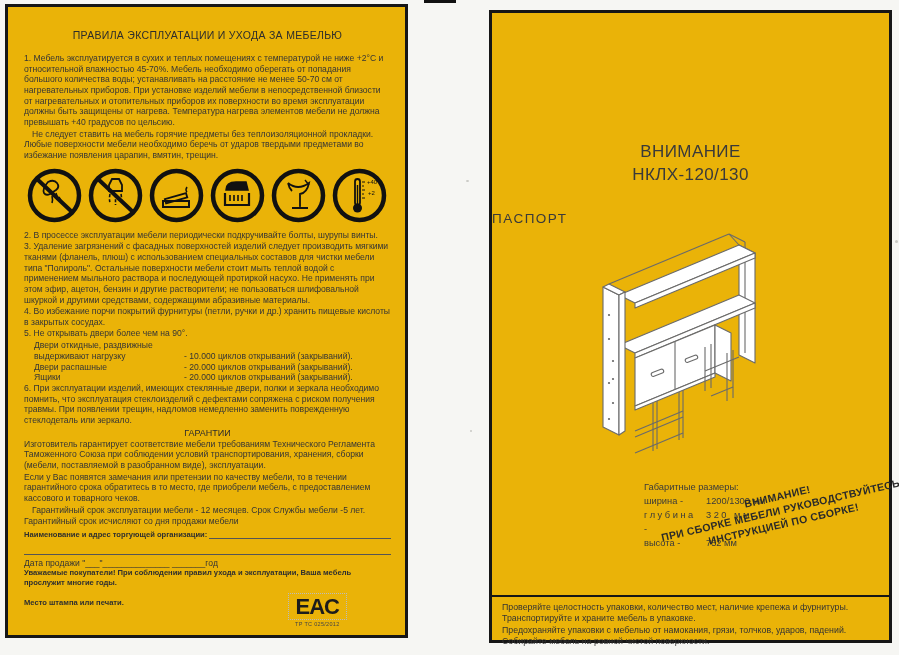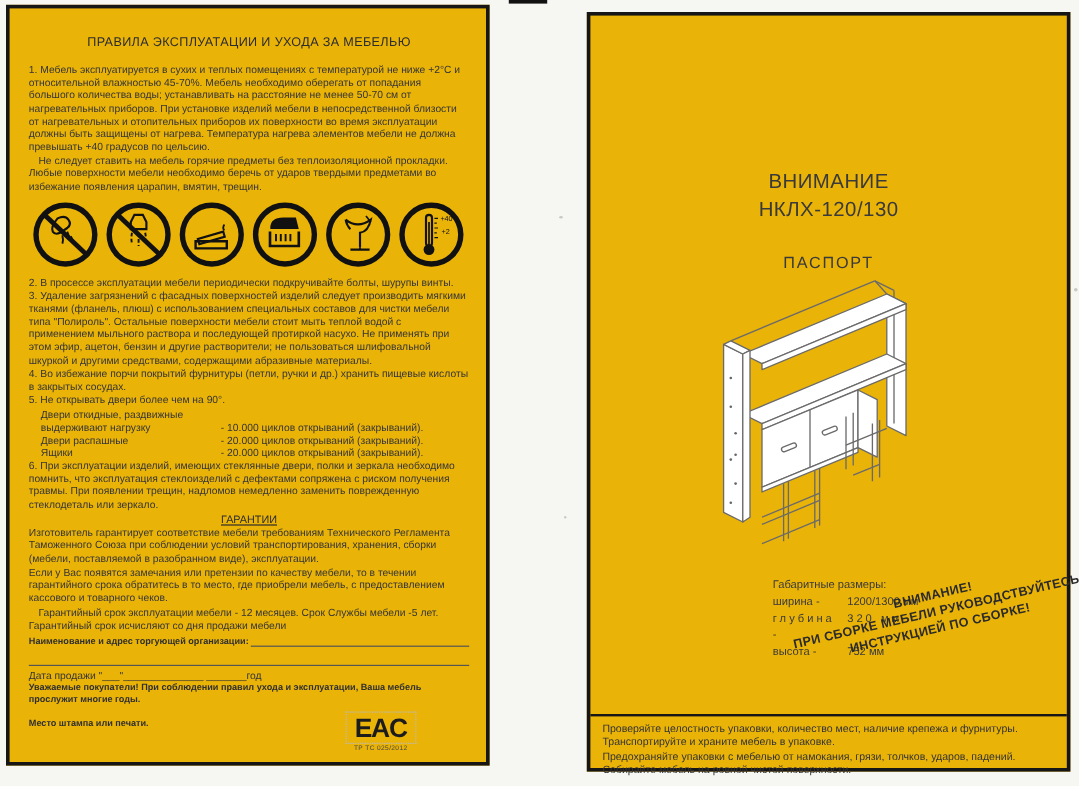--- a/index.html
+++ b/index.html
@@ -15,34 +15,34 @@
   .page-right{left:489px;top:10px;width:403px;height:633px;}
   .artifact{position:absolute;background:#111;}
 
   
   .doc-title{text-align:center;font-size:10.5px;letter-spacing:.3px;color:#2c2c2c;margin:14px 0 12px;}
   .para{font-size:8.6px;line-height:1.24;color:#353535;margin:0 0 1px;}
   .para.indent{text-indent:8px;}
   .icon-row{display:flex;gap:4px;margin:6px 0 6px 2px;}
   .icon-row svg{display:block;}
   .dur-row{display:grid;grid-template-columns:150px 1fr;font-size:8.6px;line-height:1.25;color:#353535;padding-left:10px;}
-  .section-title{text-align:center;font-size:9px;color:#2c2c2c;margin:2px 0 1px;text-decoration:underline;}
+  .section-title{text-align:center;font-size:9px;color:#2c2c2c;margin:2px 0 1px;}
   .fine{font-size:7.6px;font-weight:bold;color:#2f2f2f;line-height:1.3;}
   .org-line{display:flex;align-items:flex-start;margin-top:3px;}
   .org-line .fill{flex:1;border-bottom:1px solid #555;height:8px;margin-left:2px;}
   .blank-rule{border-bottom:1.5px solid #555;height:12px;margin:2px 0 3px;}
   .date-line{font-size:8.6px;color:#353535;margin-top:3px;}
   .stamp-note{margin-top:10px;}
   .eac-box{position:absolute;right:58px;bottom:8px;text-align:center;}
   .eac-letters{display:inline-block;border:1px dotted #bbb;padding:1px 7px;font-size:22px;font-weight:800;letter-spacing:-1px;color:#1c1c1c;font-stretch:condensed;line-height:1.05;}
   .eac-reg{font-size:5.5px;color:#444;margin-top:1px;letter-spacing:.3px;}
 
   
   .rp-title{ text-align:center;margin-top:128px;font-size:17px;letter-spacing:.4px;color:#3a3a3a;line-height:1.35;}
-  .rp-subtitle{text-align:center;margin-top:24px;font-size:13.5px;letter-spacing:1.5px;color:#3a3a3a;}
+  .rp-subtitle{text-align:left;margin-top:24px;font-size:13.5px;letter-spacing:1.5px;color:#3a3a3a;}
   .drawing{position:absolute;left:95px;top:200px;}
   .dims{position:absolute;left:152px;top:468px;font-size:9.3px;color:#3a3a3a;line-height:1.5;}
   .dims .drow{display:grid;grid-template-columns:62px 1fr;}
   .dims .sp{letter-spacing:2.5px;}
   .attention{
     position:absolute;left:152px;top:508px;width:290px;
     transform:rotate(-13deg);transform-origin:left bottom;
     text-align:center;font-weight:bold;font-size:10.5px;color:#2a2a2a;line-height:1.35;letter-spacing:.3px;
   }
   .rp-footer{

